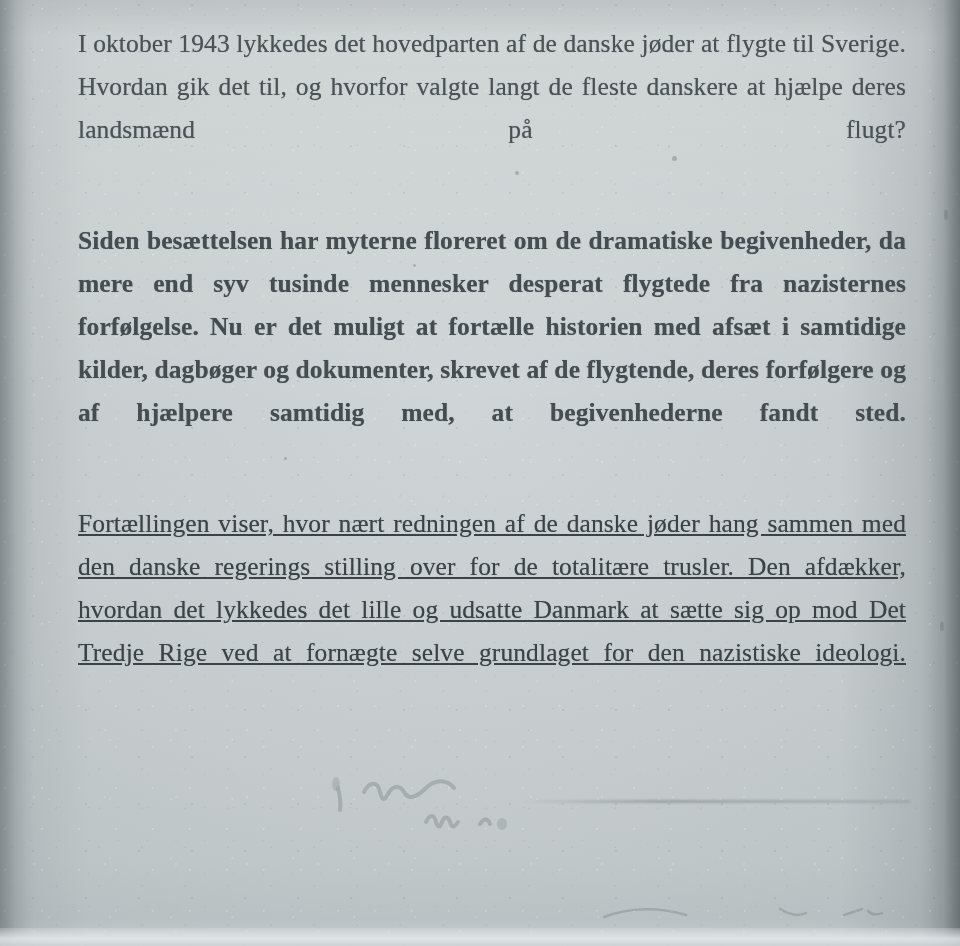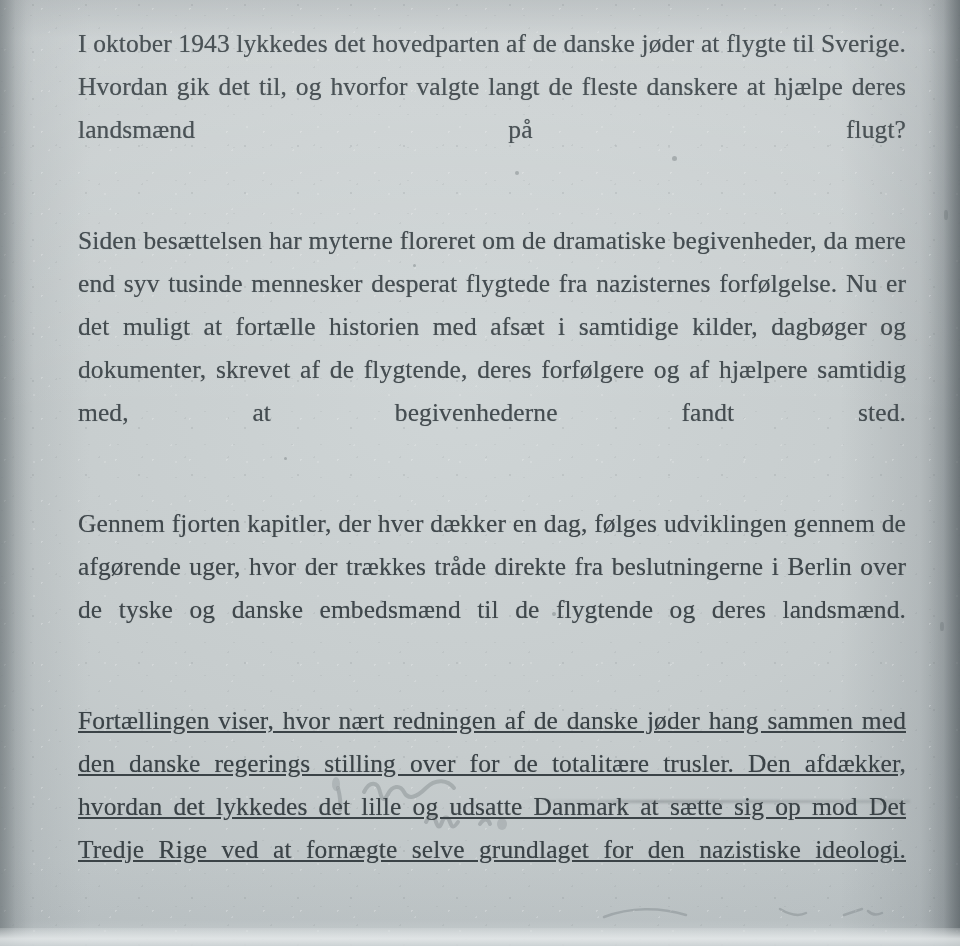--- a/index.html
+++ b/index.html
@@ -114,21 +114,21 @@
 
   
   .para::after {
     content: "";
     display: inline-block;
     width: 100%;
   }
 
   
   #p1 { color: #4a5256; }
-  #p2 { color: #454d51; }
+  #p2 { color: #454d51; font-weight: bold; }
   #p3 { color: #40484c; }
   #p4 { color: #3b4347; text-decoration: underline; }
   #p5 { color: #343c40; }
 
   
   #glare {
     position: absolute;
     left: 0; right: 0; top: 0; height: 420px;
     pointer-events: none;
     background: linear-gradient(180deg, rgba(255,255,255,.20) 0%, rgba(255,255,255,.10) 45%, rgba(255,255,255,0) 100%);
@@ -190,21 +190,20 @@
       <path d="M4,12 C30,2 60,2 86,10"></path>
       <path d="M180,4 C190,10 198,12 206,8"></path>
       <path d="M244,10 L262,4"></path>
       <path d="M268,6 C272,10 276,11 282,8"></path>
     </g>
   </svg>
 
   <div id="text-column">
     <p class="para" id="p1">I oktober 1943 lykkedes det hovedparten af de danske jøder at flygte til Sverige. Hvordan gik det til, og hvorfor valgte langt de fleste danskere at hjælpe deres landsmænd på flugt?</p>
     <p class="para" id="p2">Siden besættelsen har myterne floreret om de dramatiske begivenheder, da mere end syv tusinde mennesker desperat flygtede fra nazisternes forfølgelse. Nu er det muligt at fortælle historien med afsæt i samtidige kilder, dagbøger og dokumenter, skrevet af de flygtende, deres forfølgere og af hjælpere samtidig med, at begivenhederne fandt sted.</p>
-    <p class="para" id="p3">Gennem fjorten kapitler, der hver dækker en dag, følges udviklingen gennem de afgørende uger, hvor der trækkes tråde direkte fra beslutningerne i Berlin over de tyske og danske embedsmænd til de flygtende og deres landsmænd.</p>
     <p class="para" id="p4">Fortællingen viser, hvor nært redningen af de danske jøder hang sammen med den danske regerings stilling over for de totalitære trusler. Den afdækker, hvordan det lykkedes det lille og udsatte Danmark at sætte sig op mod Det Tredje Rige ved at fornægte selve grundlaget for den nazistiske ideologi.</p>
     <p class="para" id="p5"></p>
   </div>
 
   <div id="left-edge"></div>
   <div id="right-edge"></div>
   <div id="bottom-edge"></div>
 
 </div>
 

